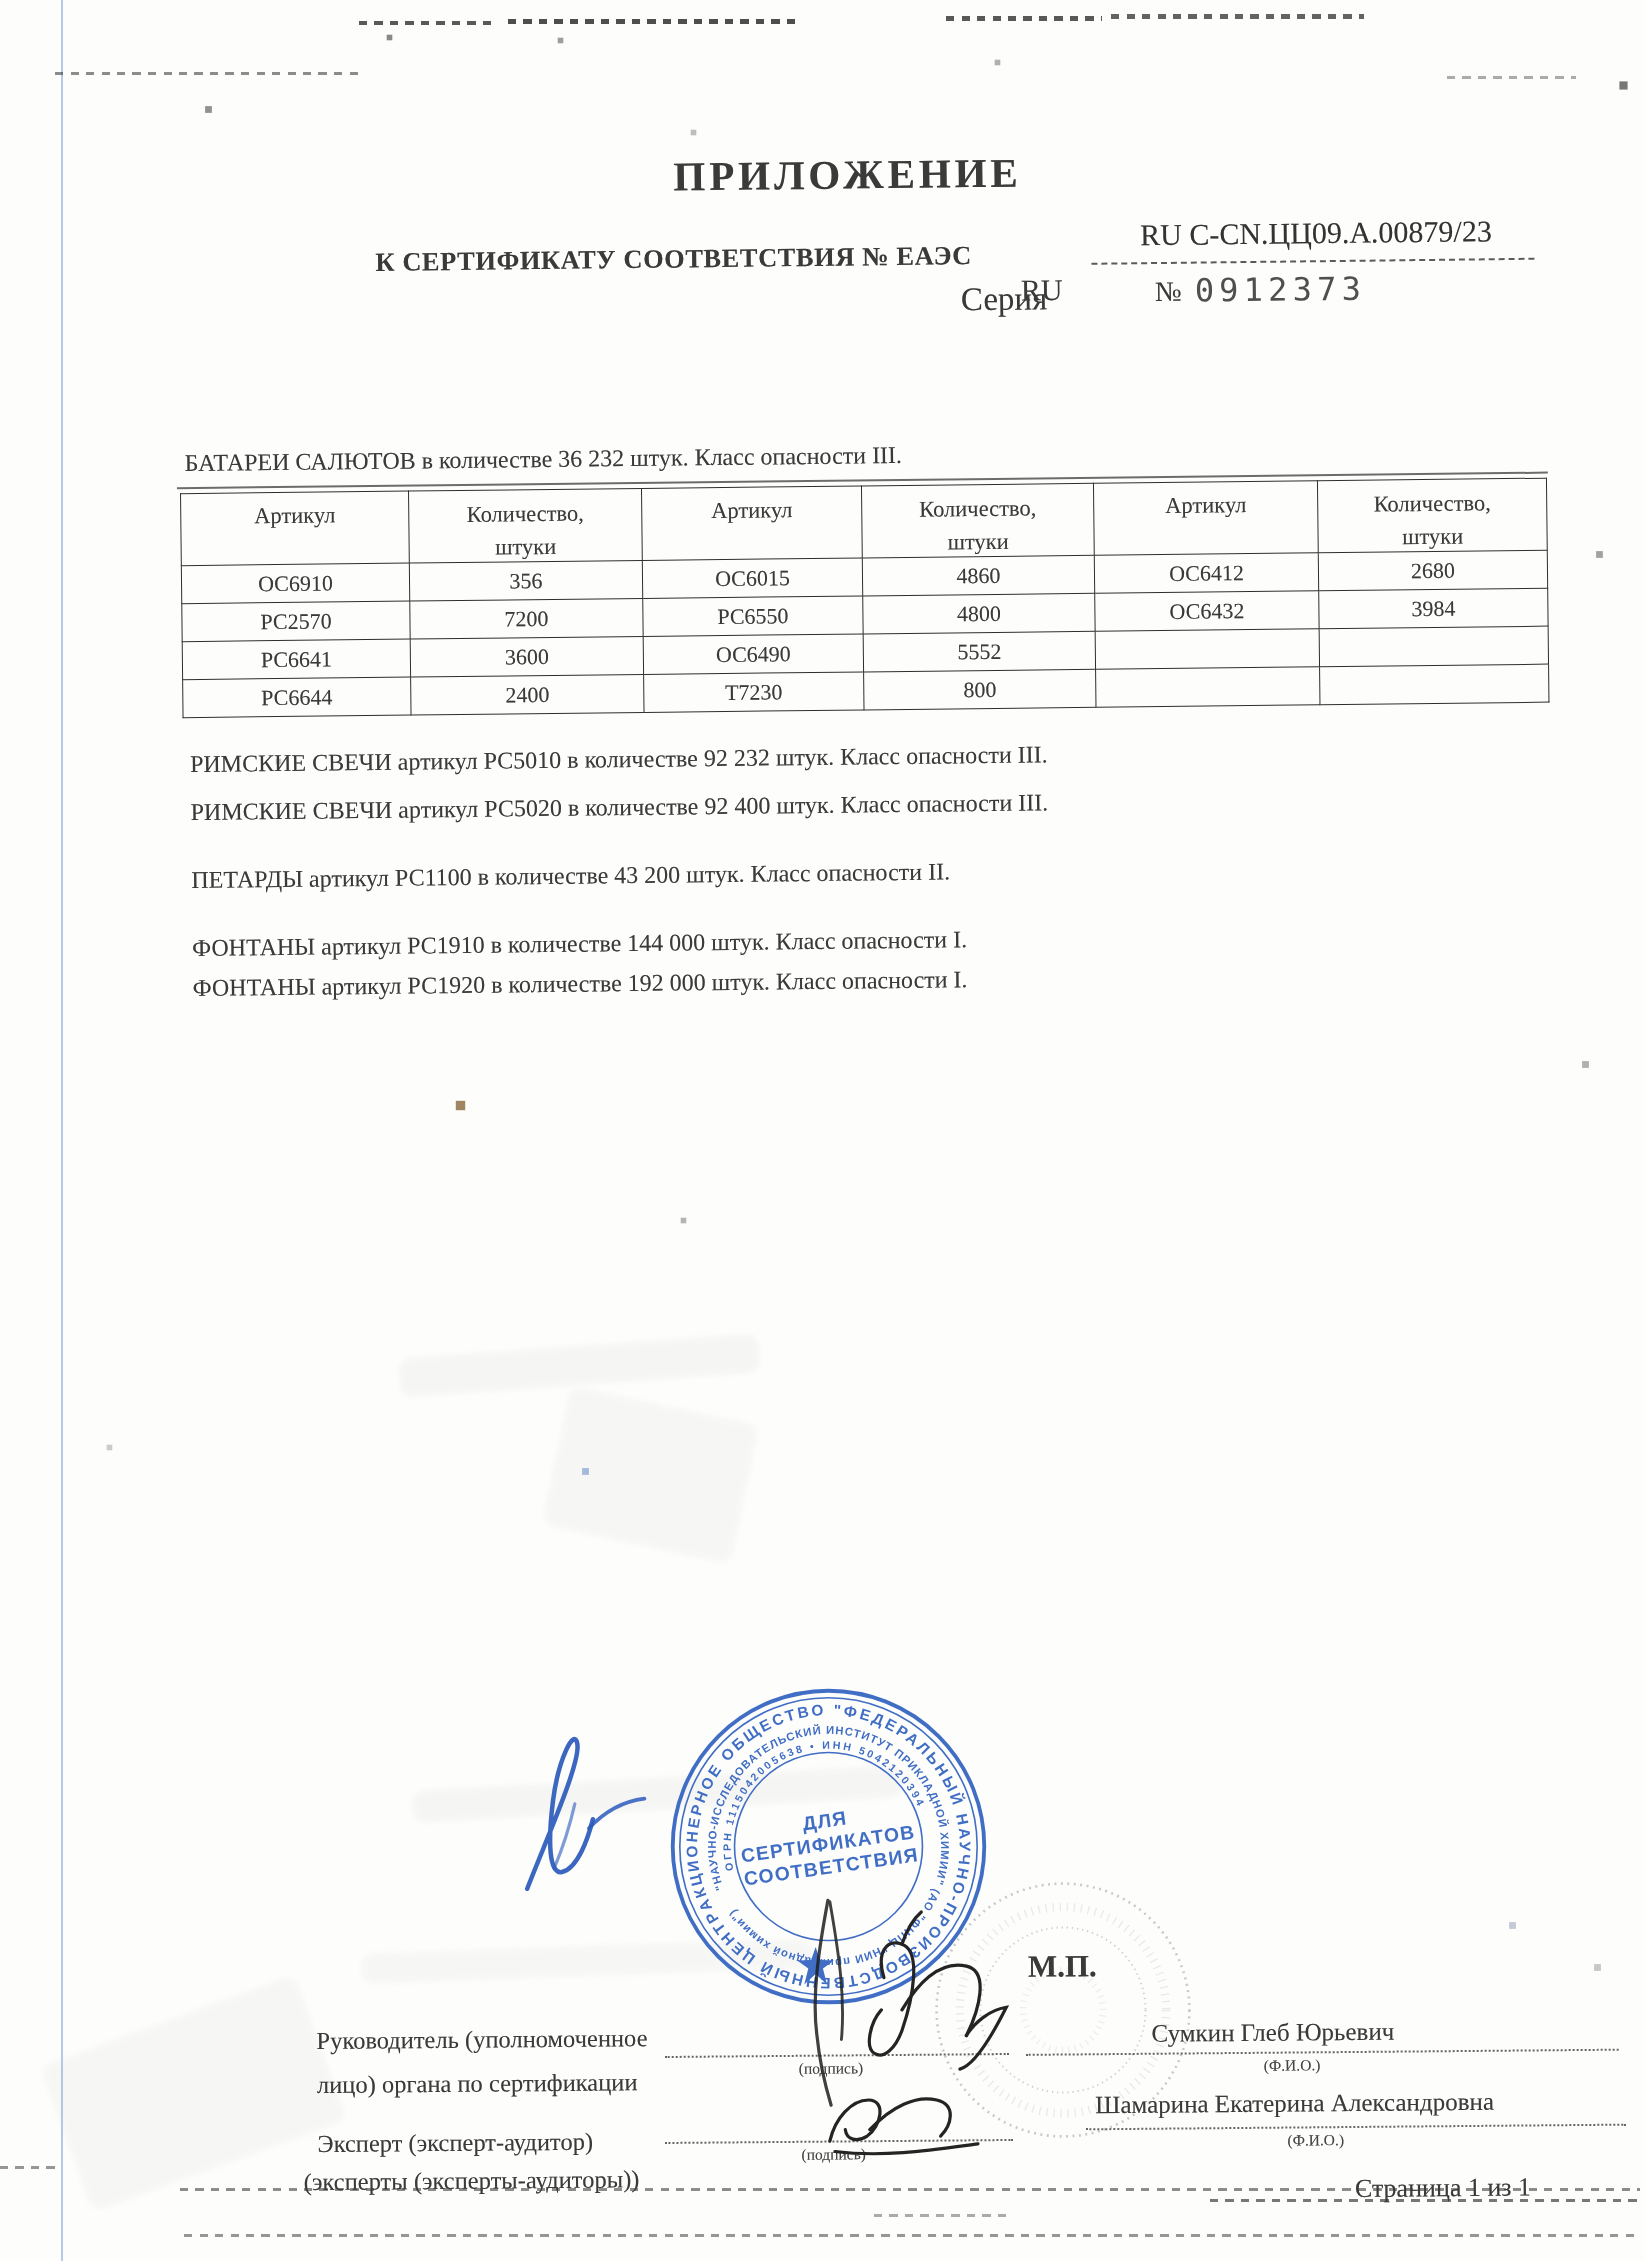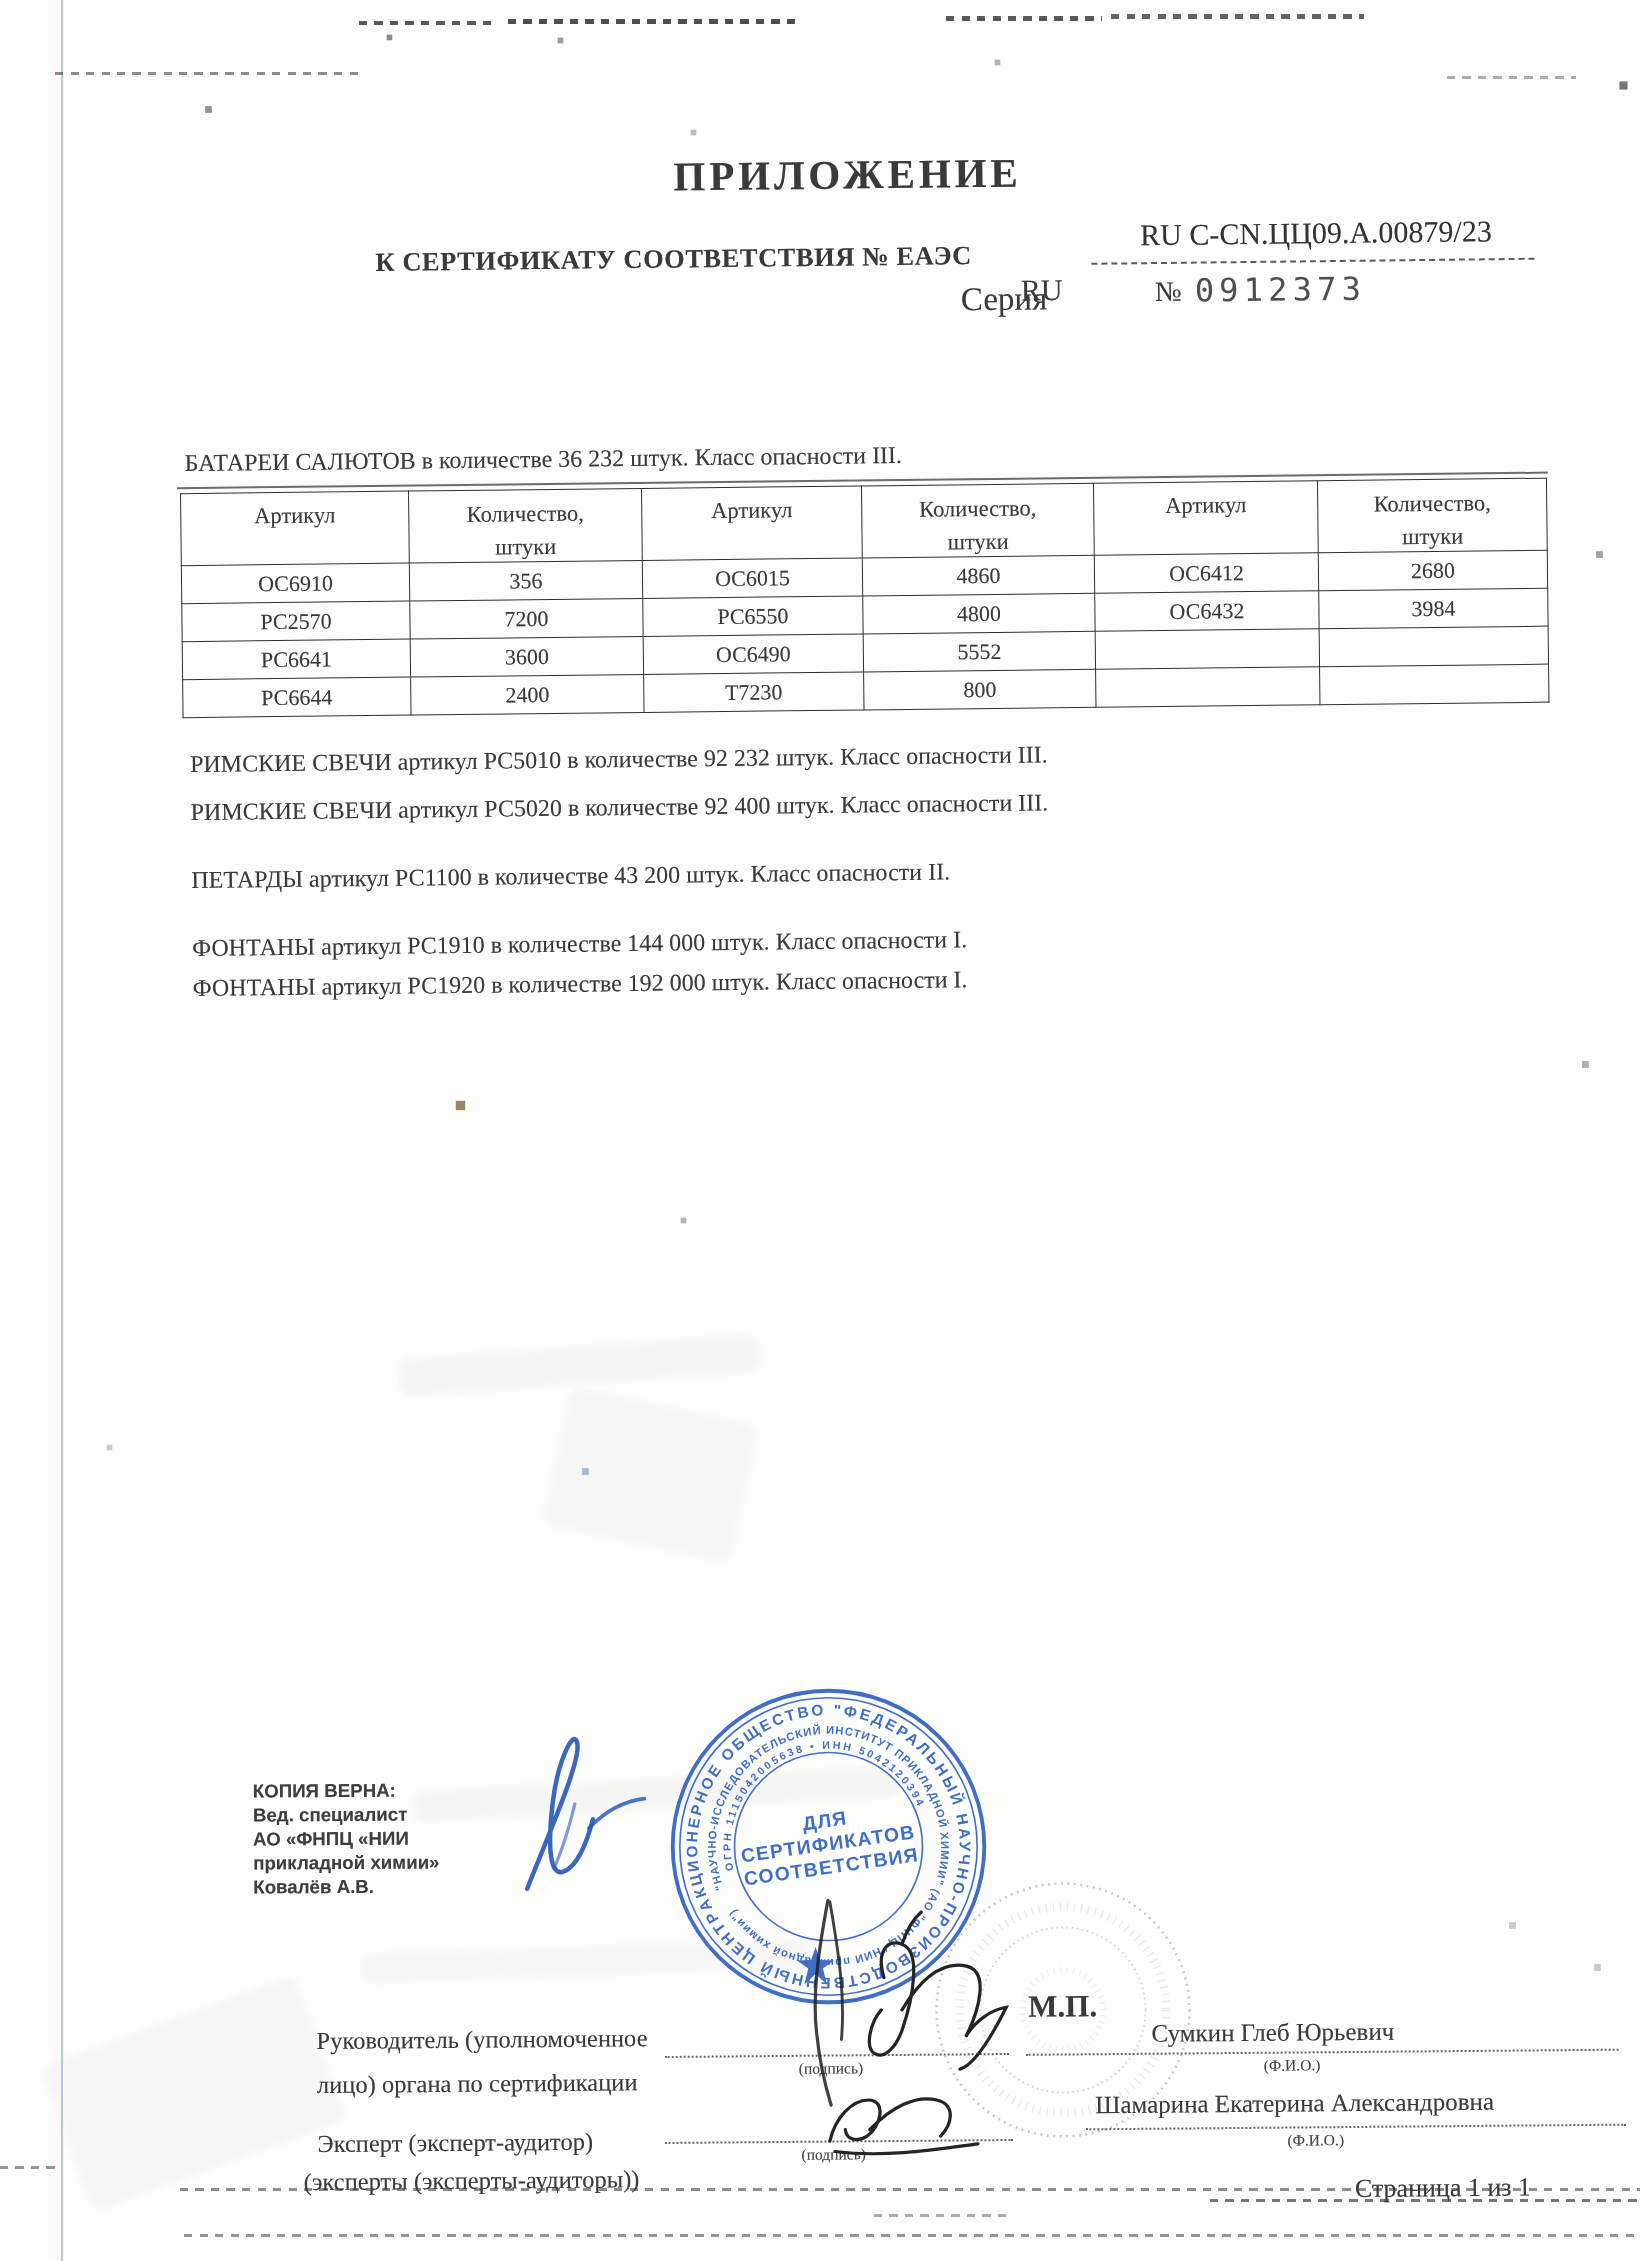--- a/index.html
+++ b/index.html
@@ -153,27 +153,20 @@
     </tbody>
       </table>
 
     <div class="abs ink" style="left:188px;top:751px;font-size:24px;">РИМСКИЕ СВЕЧИ артикул РС5010 в количестве 92 232 штук. Класс опасности III.</div>
     <div class="abs ink" style="left:188px;top:799px;font-size:24px;">РИМСКИЕ СВЕЧИ артикул РС5020 в количестве 92 400 штук. Класс опасности III.</div>
     <div class="abs ink" style="left:188px;top:867px;font-size:24px;">ПЕТАРДЫ артикул РС1100 в количестве 43 200 штук. Класс опасности II.</div>
     <div class="abs ink" style="left:188px;top:935px;font-size:24px;">ФОНТАНЫ артикул РС1910 в количестве 144 000 штук. Класс опасности I.</div>
     <div class="abs ink" style="left:188px;top:975px;font-size:24px;">ФОНТАНЫ артикул РС1920 в количестве 192 000 штук. Класс опасности I.</div>
   </div>
 
-  <div class="abs sans copy" style="left:253px;top:1779px;transform:rotate(-0.3deg);">
-    <div>КОПИЯ ВЕРНА:</div>
-    <div>Вед. специалист</div>
-    <div>АО «ФНПЦ «НИИ</div>
-    <div>прикладной химии»</div>
-    <div>Ковалёв А.В.</div>
-  </div>
 
   <svg class="abs" style="left:934px;top:1881px;z-index:2;" width="258" height="258" viewBox="0 0 400 400">
     <circle cx="200" cy="200" r="196" fill="none" stroke="#8a8a8a" stroke-width="4" stroke-dasharray="3 7" opacity="0.45"></circle>
     <circle cx="200" cy="200" r="160" fill="none" stroke="#8f8f8f" stroke-width="13" stroke-dasharray="2 9" opacity="0.18"></circle>
     <circle cx="200" cy="200" r="128" fill="none" stroke="#8a8a8a" stroke-width="3" stroke-dasharray="2 6" opacity="0.4"></circle>
     <circle cx="200" cy="200" r="62" fill="none" stroke="#9a9a9a" stroke-width="10" stroke-dasharray="2 8" opacity="0.15" transform="rotate(25 200 200)"></circle>
   </svg>
 
   <svg class="abs" style="left:665px;top:1683px;z-index:7;opacity:.9;" width="327" height="327" viewBox="0 0 508 508">
     <defs>
@@ -242,21 +235,21 @@
     <div class="abs ink lbl" style="left:317px;top:2027px;">Руководитель (уполномоченное</div>
     <div class="abs ink lbl" style="left:317px;top:2071px;">лицо) органа по сертификации</div>
     <div class="abs ink lbl" style="left:317px;top:2130px;">Эксперт (эксперт-аудитор)</div>
     <div class="abs ink lbl" style="left:303px;top:2168px;">(эксперты (эксперты-аудиторы))</div>
 
     <div class="dotted-rule" style="left:665px;top:2059px;width:344px;"></div>
     <div class="abs ink small-cap" style="left:799px;top:2064px;">(подпись)</div>
     <div class="dotted-rule" style="left:665px;top:2145px;width:348px;"></div>
     <div class="abs ink small-cap" style="left:801px;top:2150px;">(подпись)</div>
 
-    <div class="abs ink bold" style="left:1029px;top:1995px;font-size:31px;">М.П.</div>
+    <div class="abs ink bold" style="left:1029px;top:1955px;font-size:31px;">М.П.</div>
 
     <div class="abs ink name" style="left:1152px;top:2027px;">Сумкин Глеб Юрьевич</div>
     <div class="dotted-rule" style="left:1026px;top:2060px;width:593px;"></div>
     <div class="abs ink small-cap" style="left:1264px;top:2065px;">(Ф.И.О.)</div>
 
     <div class="abs ink name" style="left:1095px;top:2098px;">Шамарина Екатерина Александровна</div>
     <div class="dotted-rule" style="left:1086px;top:2135px;width:540px;"></div>
     <div class="abs ink small-cap" style="left:1287px;top:2140px;">(Ф.И.О.)</div>
 
     <div class="abs ink" style="left:1354px;top:2183px;font-size:26px;">Страница 1 из 1</div>

